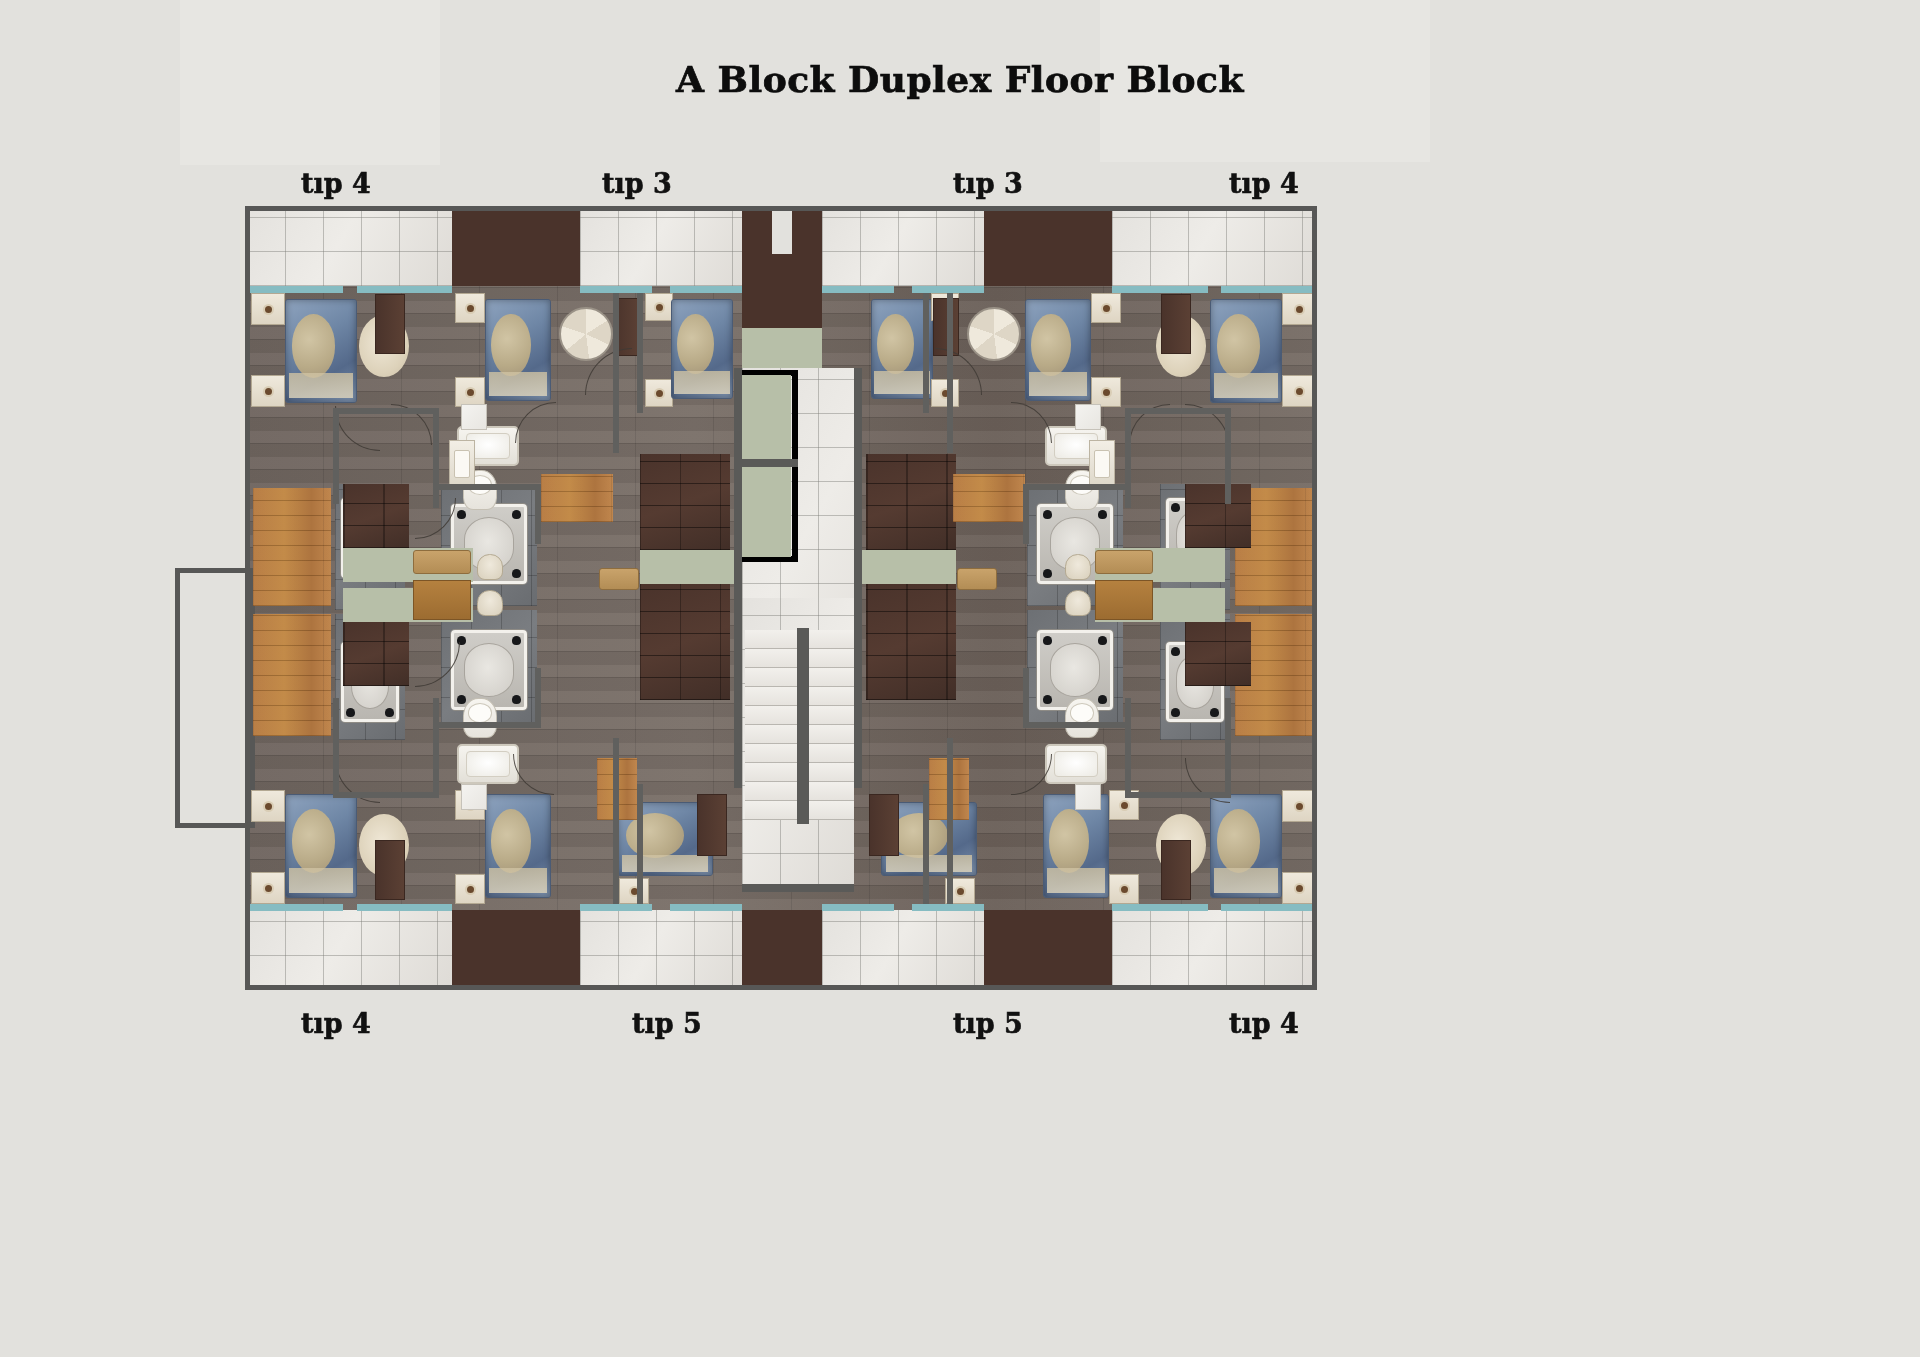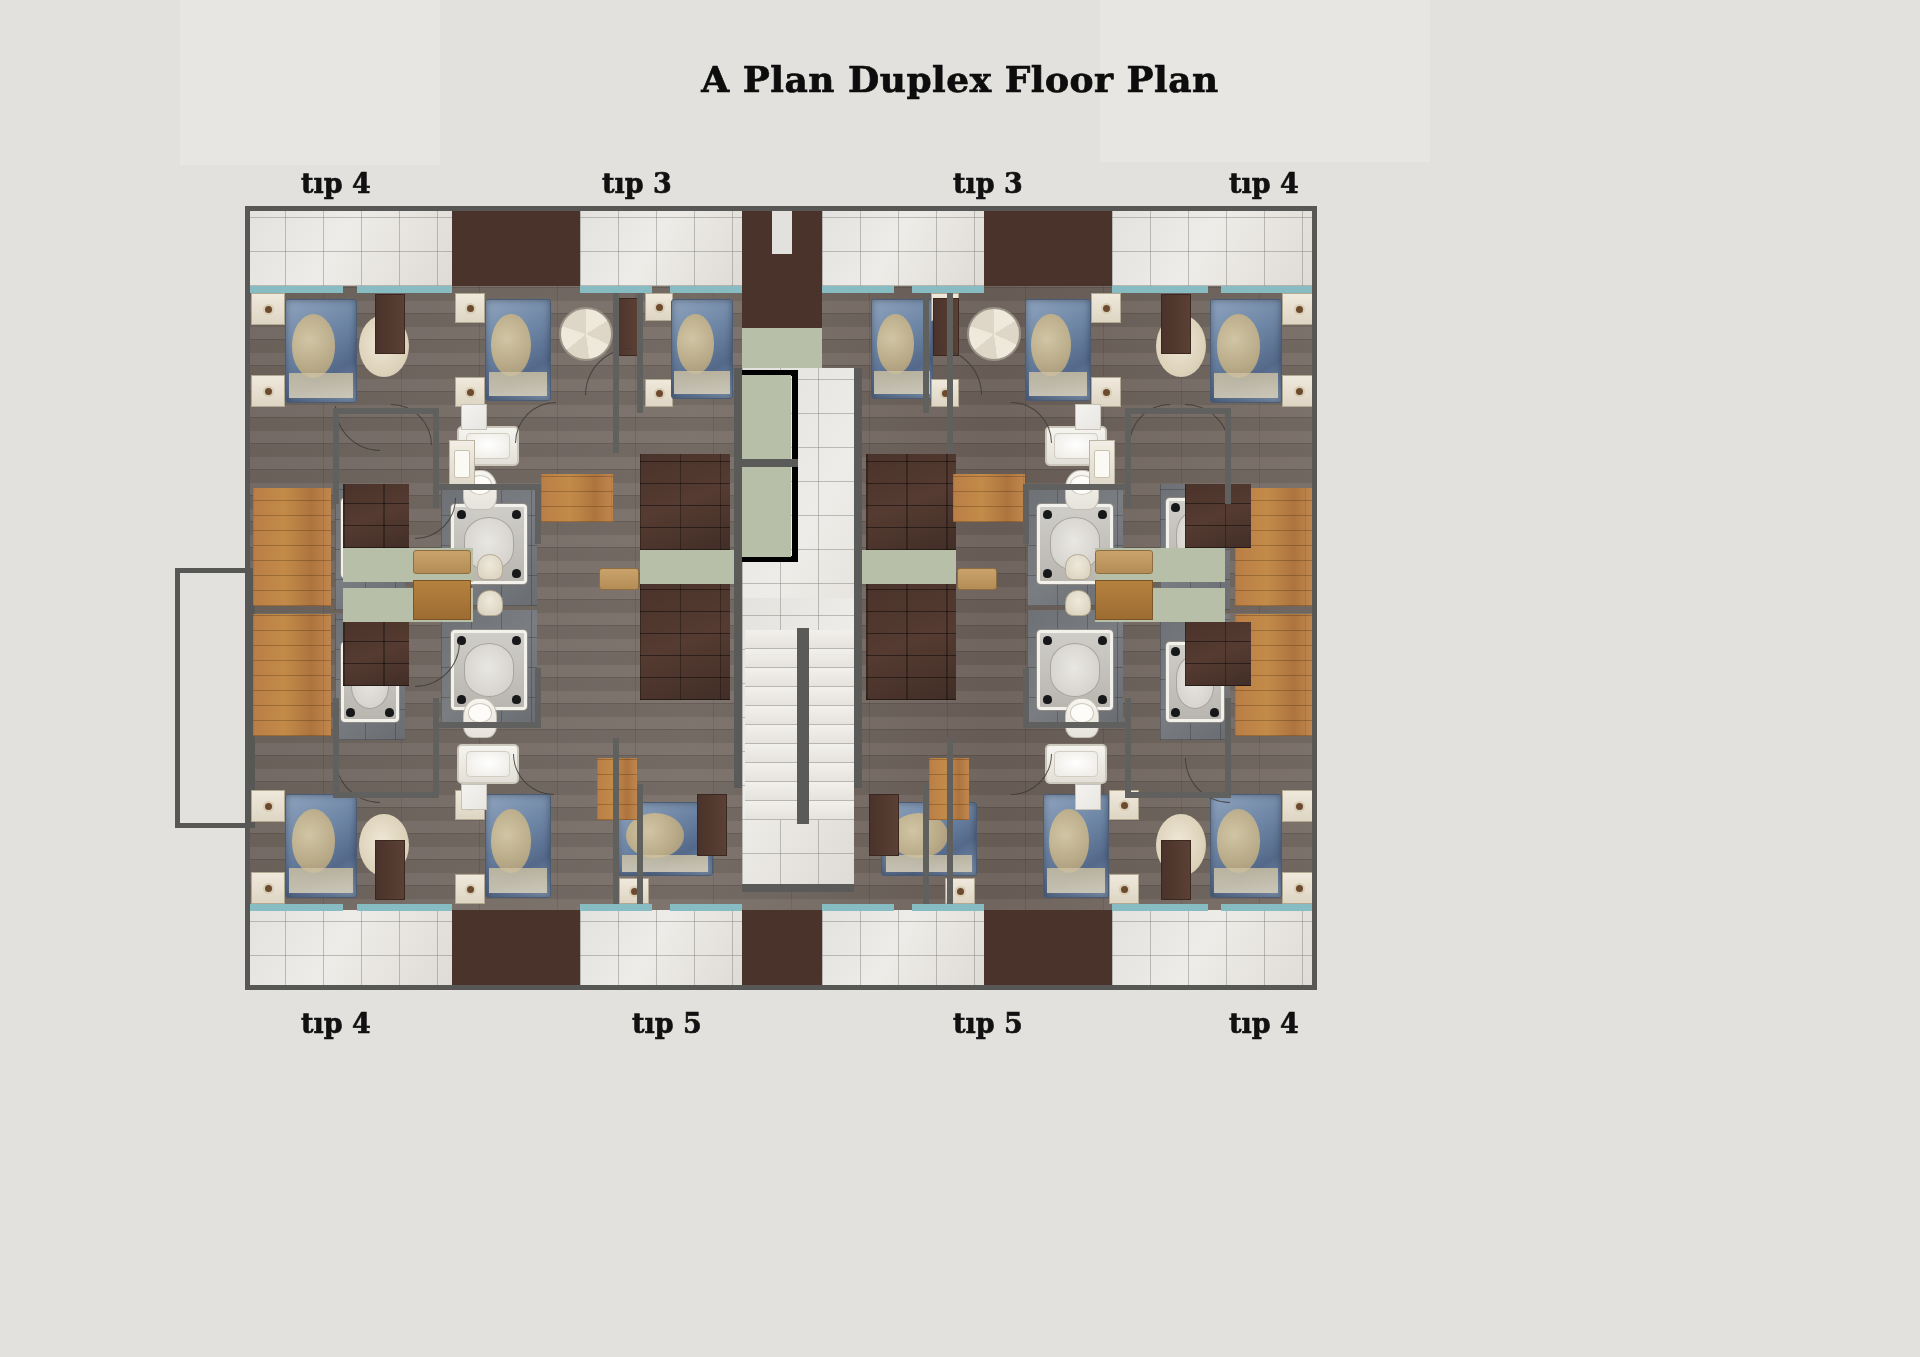--- a/index.html
+++ b/index.html
@@ -213,21 +213,21 @@
   .doorswing.r{border:1.6px solid #3f3a35;border-top:none;border-left:none;border-radius:0 0 100% 0;}
   .doorswing.tl{border:1.6px solid #3f3a35;border-bottom:none;border-right:none;border-radius:100% 0 0 0;}
   .doorswing.tr{border:1.6px solid #3f3a35;border-bottom:none;border-left:none;border-radius:0 100% 0 0;}
 </style>
 </head>
 <body>
 
 <div class="bg-plate" id="plate-left"></div>
 <div class="bg-plate" id="plate-right"></div>
 
-<div id="page-title">A Plan Duplex Floor Plan</div>
+<div id="page-title">A Block Duplex Floor Block</div>
 
 <div class="tip-label" style="left:336px;top:168px">tıp 4</div>
 <div class="tip-label" style="left:637px;top:168px">tıp 3</div>
 <div class="tip-label" style="left:988px;top:168px">tıp 3</div>
 <div class="tip-label" style="left:1264px;top:168px">tıp 4</div>
 
 <div class="tip-label" style="left:336px;top:1008px">tıp 4</div>
 <div class="tip-label" style="left:667px;top:1008px">tıp 5</div>
 <div class="tip-label" style="left:988px;top:1008px">tıp 5</div>
 <div class="tip-label" style="left:1264px;top:1008px">tıp 4</div>

